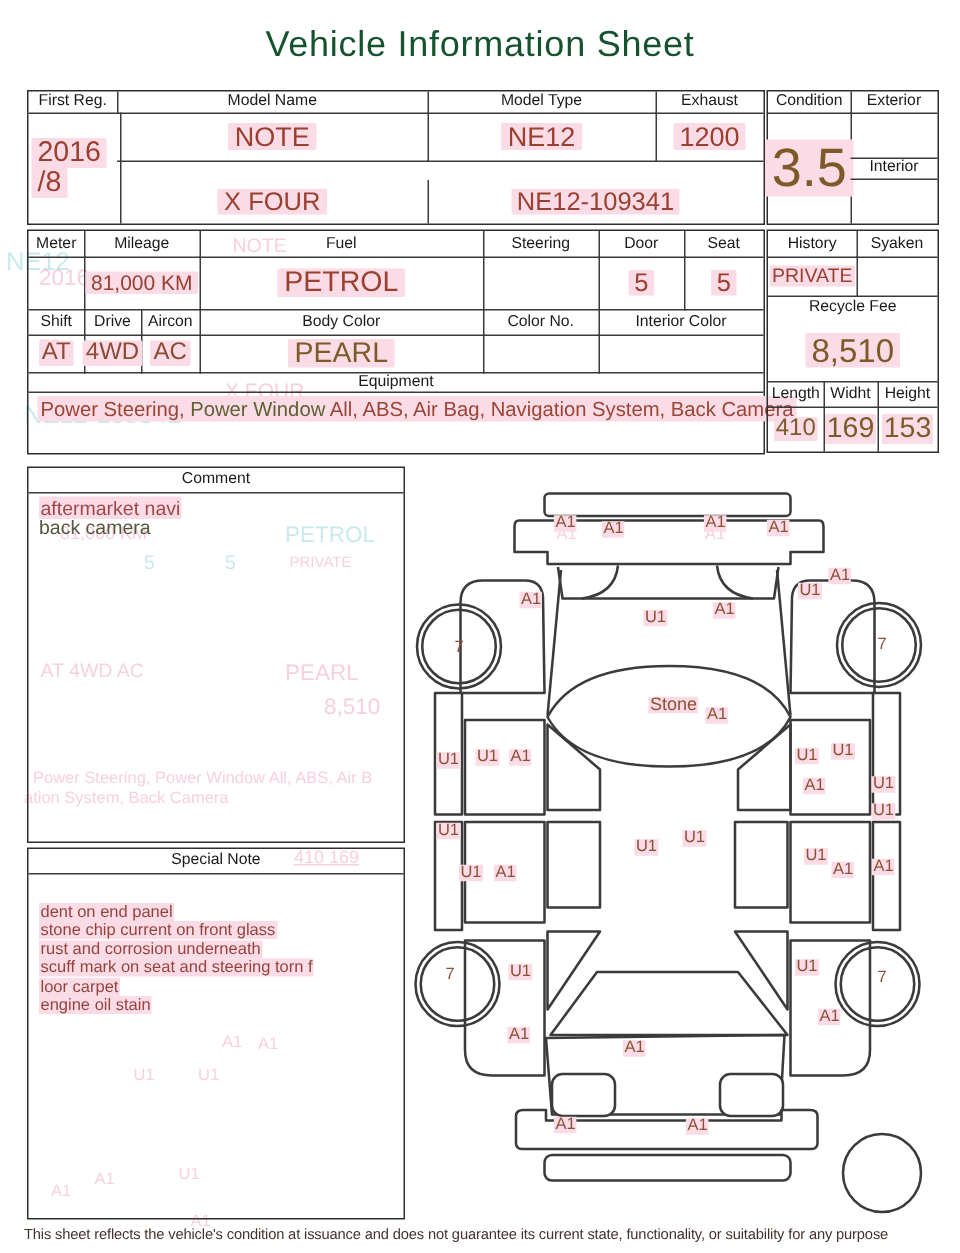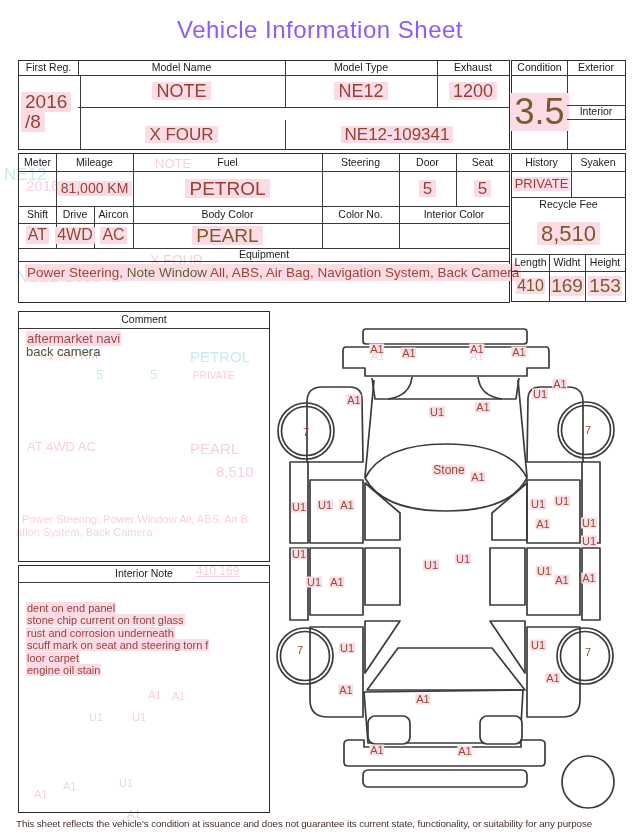--- a/index.html
+++ b/index.html
@@ -9,21 +9,21 @@
   .cell{position:absolute;display:flex;align-items:center;justify-content:center;
         white-space:nowrap;line-height:1.05}
   .br{border-right:1.2px solid #3a3a3a}
   .bb{border-bottom:1.2px solid #3a3a3a}
   .hdr{font-size:10.5px;color:#1a1a1a}
   .hl{background:#fbdce6;padding:0 4px;border-radius:1px}
   .red{color:#9a4030}
   .brown{color:#7d5a28}
   .olive{color:#5c6233}
   .title{position:absolute;left:0;top:16px;width:640px;text-align:center;
-         font-size:24px;letter-spacing:.5px;color:#8b5cf6;z-index:2}
+         font-size:24px;letter-spacing:.5px;color:#14532d;z-index:2}
   .eqtext{position:absolute;display:block;font-size:13.5px;color:#9a4535;
           padding:4px 6px;white-space:nowrap}
   .commenttext{position:absolute;left:7px;top:21px;font-size:13px;line-height:12.6px}
   .snlines{position:absolute;left:7px;top:36px;font-size:11px;line-height:12.4px;z-index:2}
   .snlines div span{background:#fbdce6;color:#95443c;padding:0 1px}
   .footer{position:absolute;left:16px;top:818px;width:610px;font-size:9.8px;
           letter-spacing:-0.1px;color:#44332c;z-index:2}
   svg.diagram{position:absolute;left:268px;top:312px;width:362px;height:500px;z-index:2}
   .dlabel{position:absolute;transform:translate(-50%,-50%);font-size:11px;color:#8d5036;
           background:#fbdce6;padding:0 1px;line-height:11px;z-index:3;white-space:nowrap}
@@ -115,21 +115,21 @@
       <span class="hl" style="color:#8d4a35;padding:0 2px">AC</span>
     </div>
   <div class="cell br bb" style="left:114px;top:69px;width:189px;height:25px;font-size:19px">
       <span class="hl brown">PEARL</span>
     </div>
   <div class="cell br bb" style="left:303px;top:69px;width:77px;height:25px"></div>
   <div class="cell bb" style="left:380px;top:69px;width:110px;height:25px"></div>
 
   <div class="cell hdr bb" style="left:0;top:94px;width:490px;height:13px">Equipment</div>
   <div class="eqtext" style="left:0;top:107px;width:490px">
-    <span class="hl" style="padding:1px 2px"><span>Power Steering, </span><span class="olive">Note Window</span><span>  All, ABS, Air Bag, Navigation System, Back Camera</span></span>
+    <span class="hl" style="padding:1px 2px"><span>Power Steering, </span><span class="olive">Power Window</span><span>  All, ABS, Air Bag, Navigation System, Back Camera</span></span>
   </div>
 </div>
 
 <div class="box" style="left:511px;top:153px;width:113px;height:147px">
   <div class="cell hdr br bb" style="left:0;top:0;width:59px;height:17px">History</div>
   <div class="cell hdr bb" style="left:59px;top:0;width:54px;height:17px">Syaken</div>
   <div class="cell br bb" style="left:0;top:17px;width:59px;height:26px;font-size:13px">
       <span class="hl red" style="padding:0 2px">PRIVATE</span>
     </div>
   <div class="cell bb" style="left:59px;top:17px;width:54px;height:26px"></div>
@@ -153,21 +153,21 @@
 
 <div class="box" style="left:18px;top:311px;width:250px;height:249px">
   <div class="cell hdr bb" style="left:0;top:0;width:250px;height:16px">Comment</div>
   <div class="commenttext">
     <div><span class="hl" style="color:#a04848;padding:0 1px">aftermarket navi</span></div>
     <div><span style="color:#53573b">back camera</span></div>
   </div>
 </div>
 
 <div class="box" style="left:18px;top:565px;width:250px;height:246px">
-  <div class="cell hdr bb" style="left:0;top:0;width:250px;height:16px">Interior Note</div>
+  <div class="cell hdr bb" style="left:0;top:0;width:250px;height:16px">Special Note</div>
   <div class="snlines" id="sn-lines">
       <div><span>dent on end panel</span></div>
       <div><span>stone chip current on front glass</span></div>
       <div><span>rust and corrosion underneath</span></div>
       <div><span>scuff mark on seat and steering torn f</span></div>
       <div><span>loor carpet</span></div>
       <div><span>engine oil stain</span></div>
     </div>
 </div>
 

